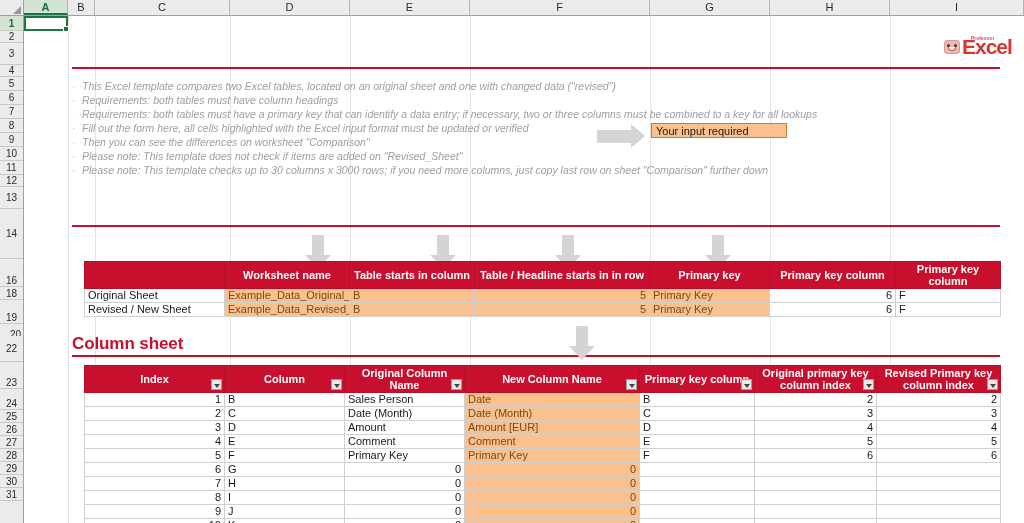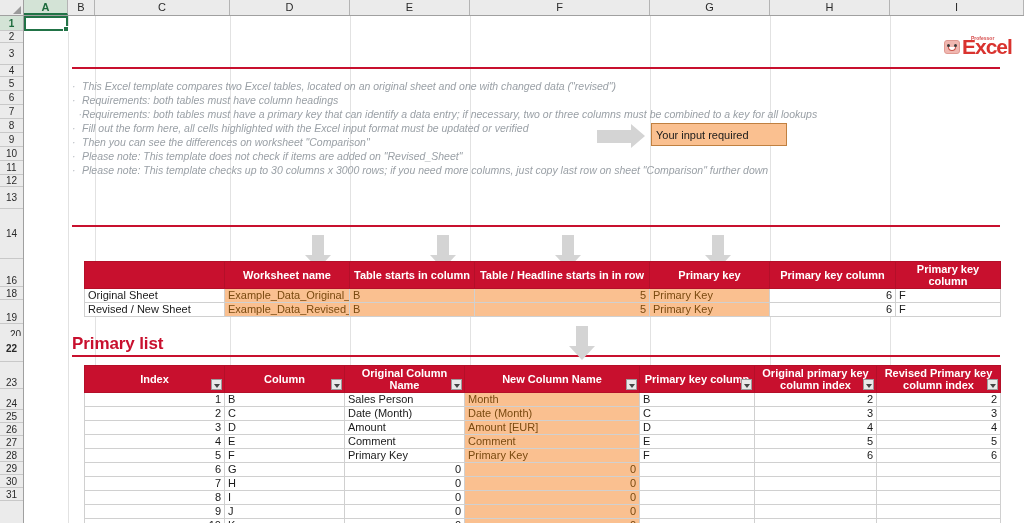--- a/index.html
+++ b/index.html
@@ -143,21 +143,21 @@
       <div class="rowhdr" style="top: 175px; height: 12px;">12</div>
       <div class="rowhdr" style="top: 187px; height: 22px;">13</div>
       <div class="rowhdr" style="top: 209px; height: 50px;">14</div>
       <div class="rowhdr" style="top: 273px; height: 15px;">15</div>
       <div class="rowhdr" style="top: 274px; height: 13px;">16</div>
       <div class="rowhdr" style="top: 287px; height: 13px;">17</div>
       <div class="rowhdr" style="top: 288px; height: 12px;">18</div>
       <div class="rowhdr" style="top: 312px; height: 12px;">19</div>
       <div class="rowhdr" style="top: 324px; height: 22px; padding-left: 8px;">20</div>
       <div class="rowhdr" style="top: 346px; height: 12px;">21</div>
-      <div class="rowhdr" style="top: 336px; height: 26px; font-weight: bold;">22</div>
+      <div class="rowhdr" style="top: 336px; height: 26px;">22</div>
       <div class="rowhdr" style="top: 376px; height: 13px;">23</div>
       <div class="rowhdr" style="top: 397px; height: 13px;">24</div>
       <div class="rowhdr" style="top: 410px; height: 13px;">25</div>
       <div class="rowhdr" style="top: 423px; height: 13px;">26</div>
       <div class="rowhdr" style="top: 436px; height: 13px;">27</div>
       <div class="rowhdr" style="top: 449px; height: 13px;">28</div>
       <div class="rowhdr" style="top: 462px; height: 13px;">29</div>
       <div class="rowhdr" style="top: 475px; height: 13px;">30</div>
       <div class="rowhdr" style="top: 488px; height: 13px;">31</div>
     </div>
@@ -186,21 +186,21 @@
         <div class="bullet" style="left: 48px; top: 106px;"><span class="dot">·</span><span>Fill out the form here, all cells highlighted with the Excel input format must be updated or verified</span></div>
         <div class="bullet" style="left: 48px; top: 120px;"><span class="dot">·</span><span>Then you can see the differences on worksheet "Comparison"</span></div>
         <div class="bullet" style="left: 48px; top: 134px;"><span class="dot">·</span><span>Please note: This template does not check if items are added on "Revised_Sheet"</span></div>
         <div class="bullet" style="left: 48px; top: 148px;"><span class="dot">·</span><span>Please note: This template checks up to 30 columns x 3000 rows; if you need more columns, just copy last row on sheet "Comparison" further down</span></div>
       </div>
 
     <div class="arrow-right" style="left:573px;top:108px;width:48px;height:24px;">
       <div class="shaft" style="width:36px;"></div>
       <div class="head"></div>
     </div>
-    <div class="callout" style="left:627px;top:107px;width:136px;height:23px;">Your input required</div>
+    <div class="callout" style="left:627px;top:107px;width:136px;height:15px;">Your input required</div>
 
     <div class="sec-rule" style="left:48px;top:209px;width:928px;"></div>
 
     <div class="arrow-down" style="left:281px;top:219px;width:26px;height:34px;">
       <div class="shaft" style="height:20px;"></div>
         <div class="head"></div>
     </div>
     <div class="arrow-down" style="left:406px;top:219px;width:26px;height:34px;">
       <div class="shaft" style="height:20px;"></div>
         <div class="head"></div>
@@ -250,21 +250,21 @@
             <td class="inp">Example_Data_Revised_</td>
             <td class="inp">B</td>
             <td class="inp-r">5</td>
             <td class="inp">Primary Key</td>
             <td class="num">6</td>
             <td class="txt">F</td>
           </tr>
         </tbody>
     </table>
 
-    <div class="sec-title" style="left:48px;top:318px;">Primary list</div>
+    <div class="sec-title" style="left:48px;top:318px;">Column sheet</div>
     <div class="sec-rule" style="left:48px;top:339px;width:928px;"></div>
 
     <div class="arrow-down" style="left:545px;top:310px;width:26px;height:34px;">
       <div class="shaft" style="height:20px;"></div>
         <div class="head"></div>
     </div>
 
     <table class="tbl" id="col-table" style="left:60px;top:349px;width:916px;">
       <colgroup>
         <col style="width:140px">
@@ -284,21 +284,21 @@
             <th>Primary key column<span class="filt"></span></th>
             <th>Original primary key column index<span class="filt"></span></th>
             <th>Revised Primary key column index<span class="filt"></span></th>
           </tr>
         </thead>
       <tbody id="col-body">
           <tr>
             <td class="num">1</td>
             <td class="txt">B</td>
             <td class="txt">Sales Person</td>
-            <td class="inp">Month</td>
+            <td class="inp">Date</td>
             <td class="txt">B</td>
             <td class="num">2</td>
             <td class="num">2</td>
           </tr>
           <tr>
             <td class="num">2</td>
             <td class="txt">C</td>
             <td class="txt">Date (Month)</td>
             <td class="inp">Date (Month)</td>
             <td class="txt">C</td>

